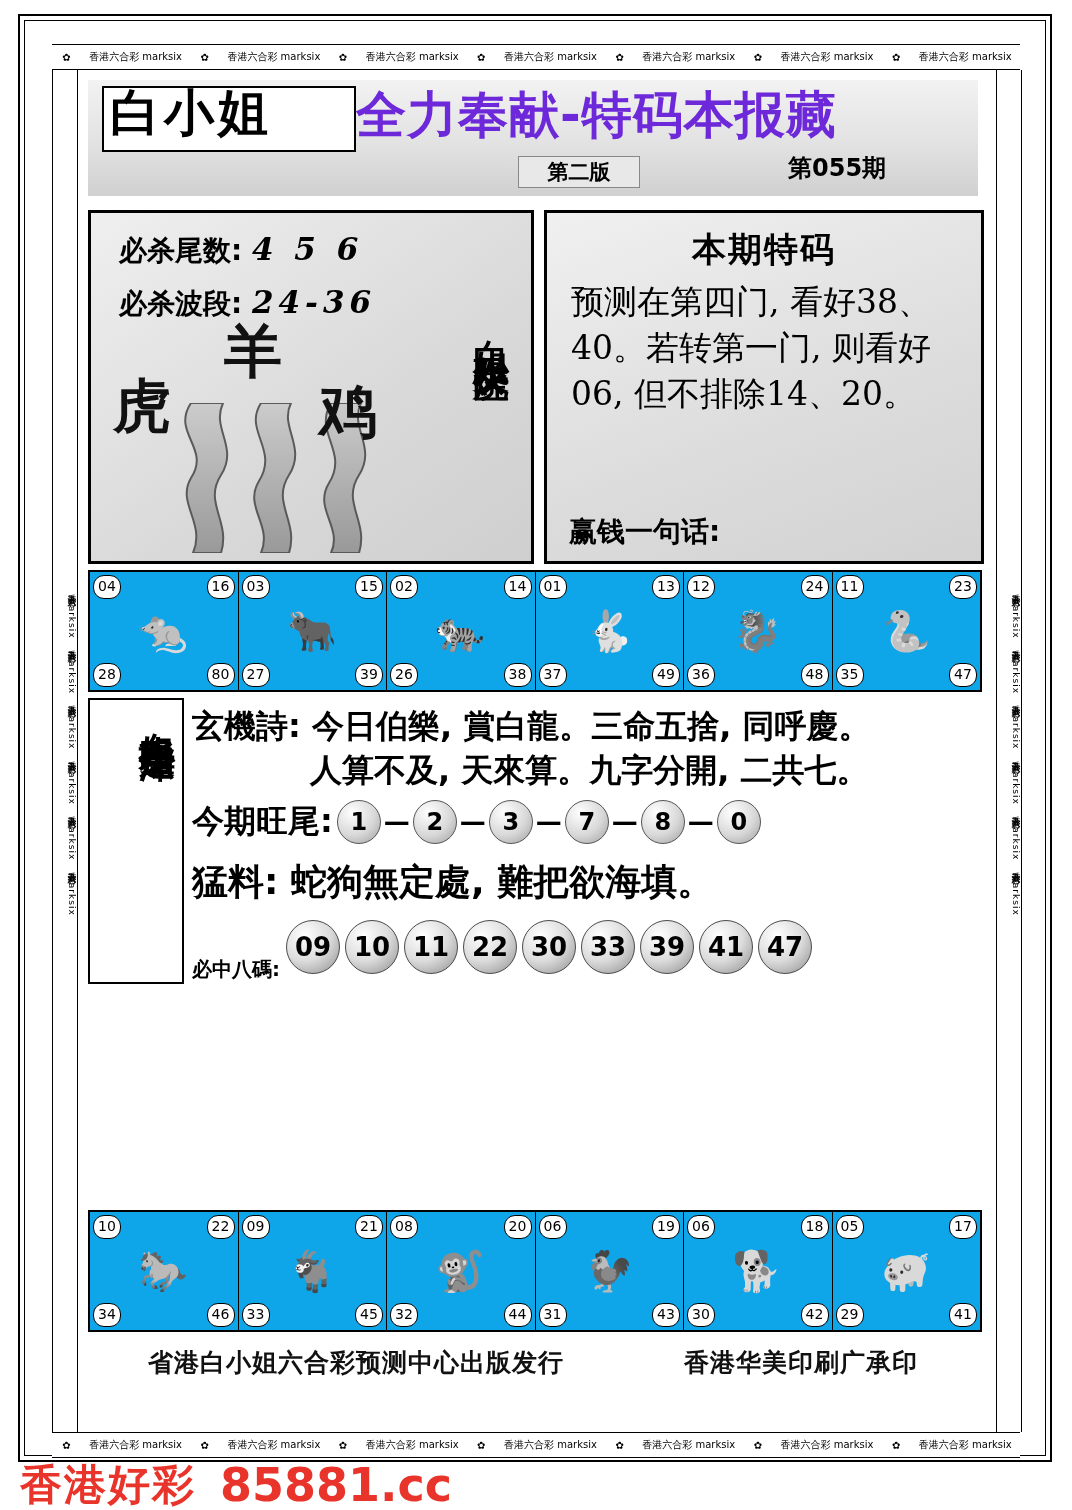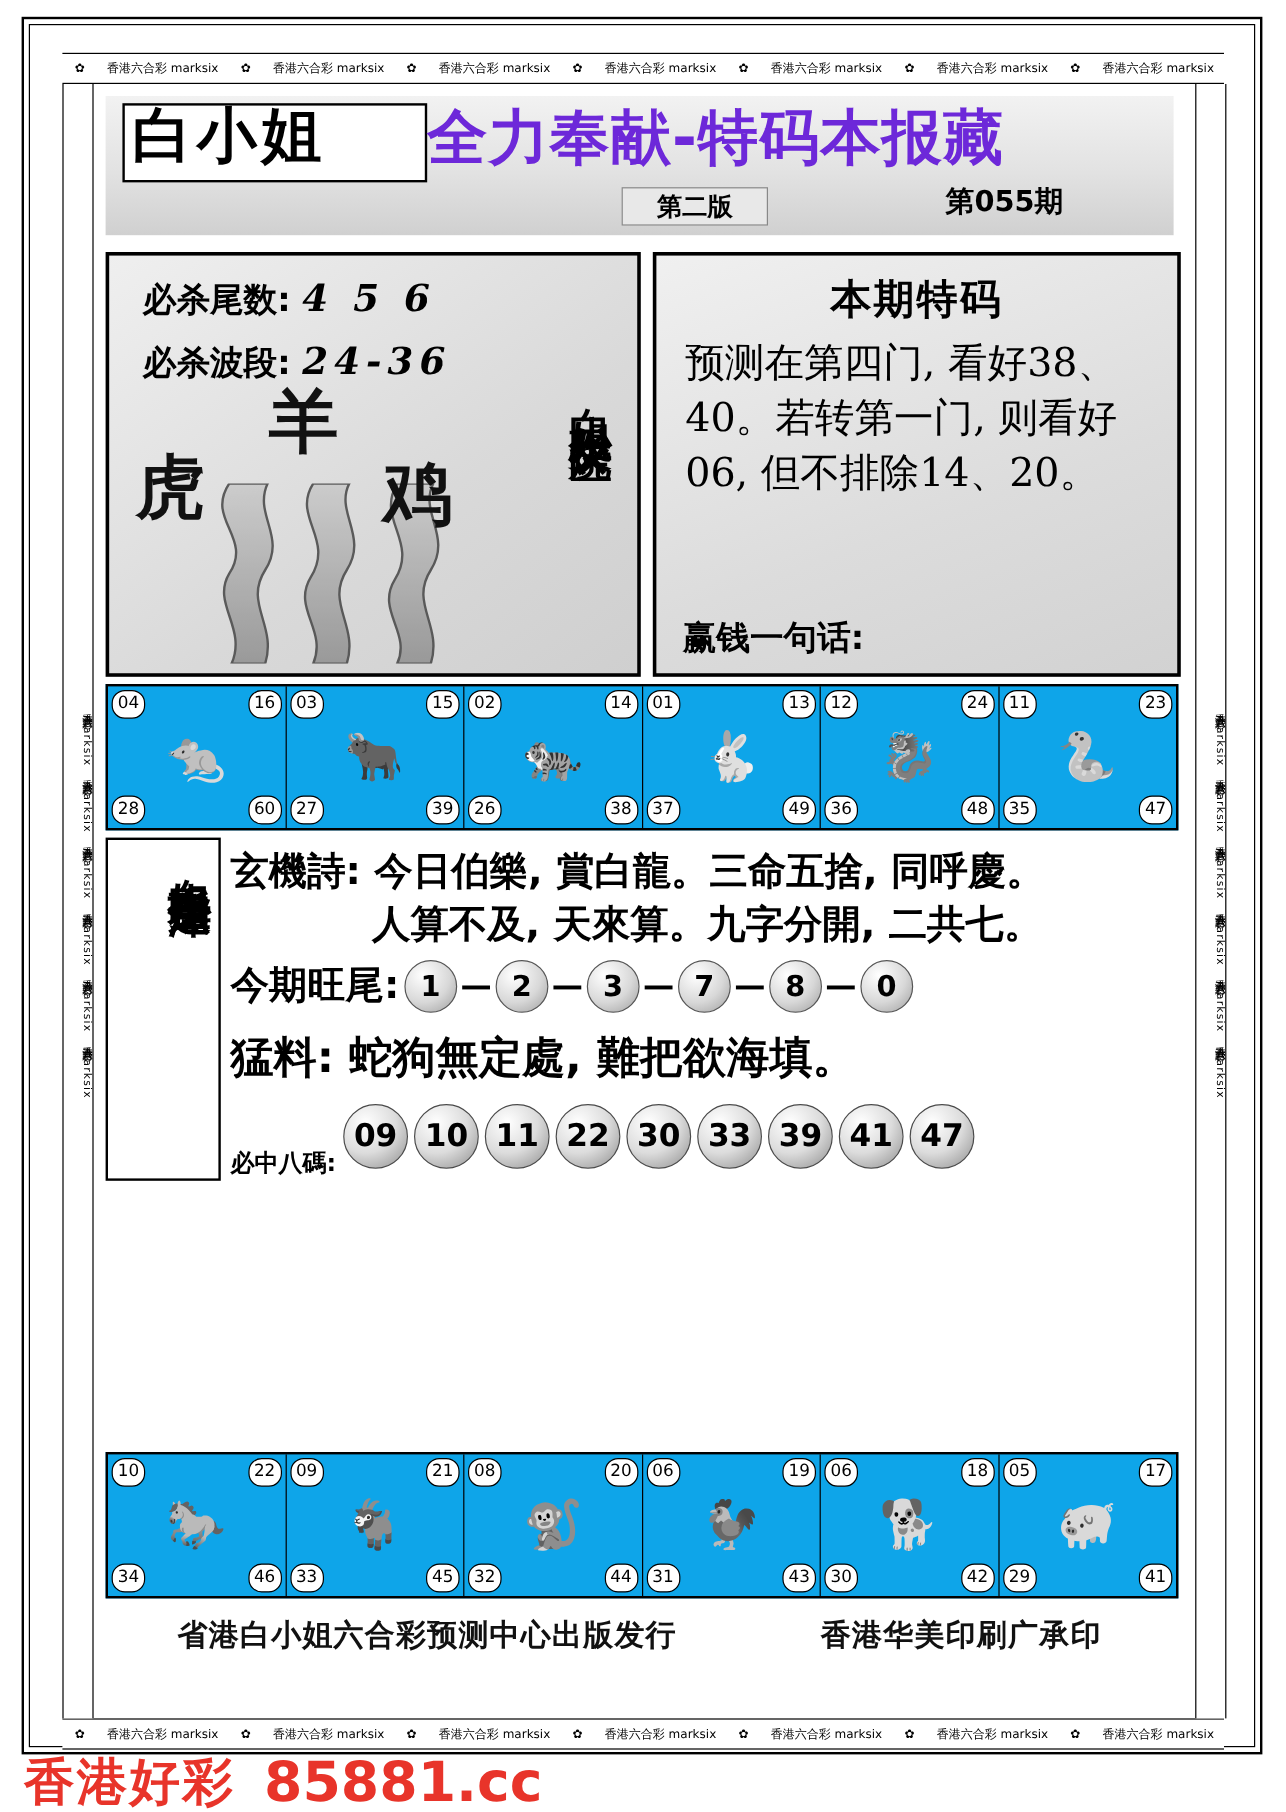--- a/index.html
+++ b/index.html
@@ -329,21 +329,21 @@
       <div class="pr-body">预测在第四门, 看好38、40。若转第一门, 则看好06, 但不排除14、20。</div>
       <div class="pr-win-label">赢钱一句话:</div>
       <div class="pr-win-text">一八作合有大利</div>
     </div>
 
     <div class="animrow r1">
       <div class="acell">
         <span class="num n-tl">04</span>
         <span class="num n-tr">16</span>
         <span class="num n-bl">28</span>
-        <span class="num n-br">60</span>
+        <span class="num n-br">80</span>
         <span class="animal-img">🐀</span>
       </div>
       <div class="acell">
         <span class="num n-tl">03</span>
         <span class="num n-tr">15</span>
         <span class="num n-bl">27</span>
         <span class="num n-br">39</span>
         <span class="animal-img">🐂</span>
       </div>
       <div class="acell">

